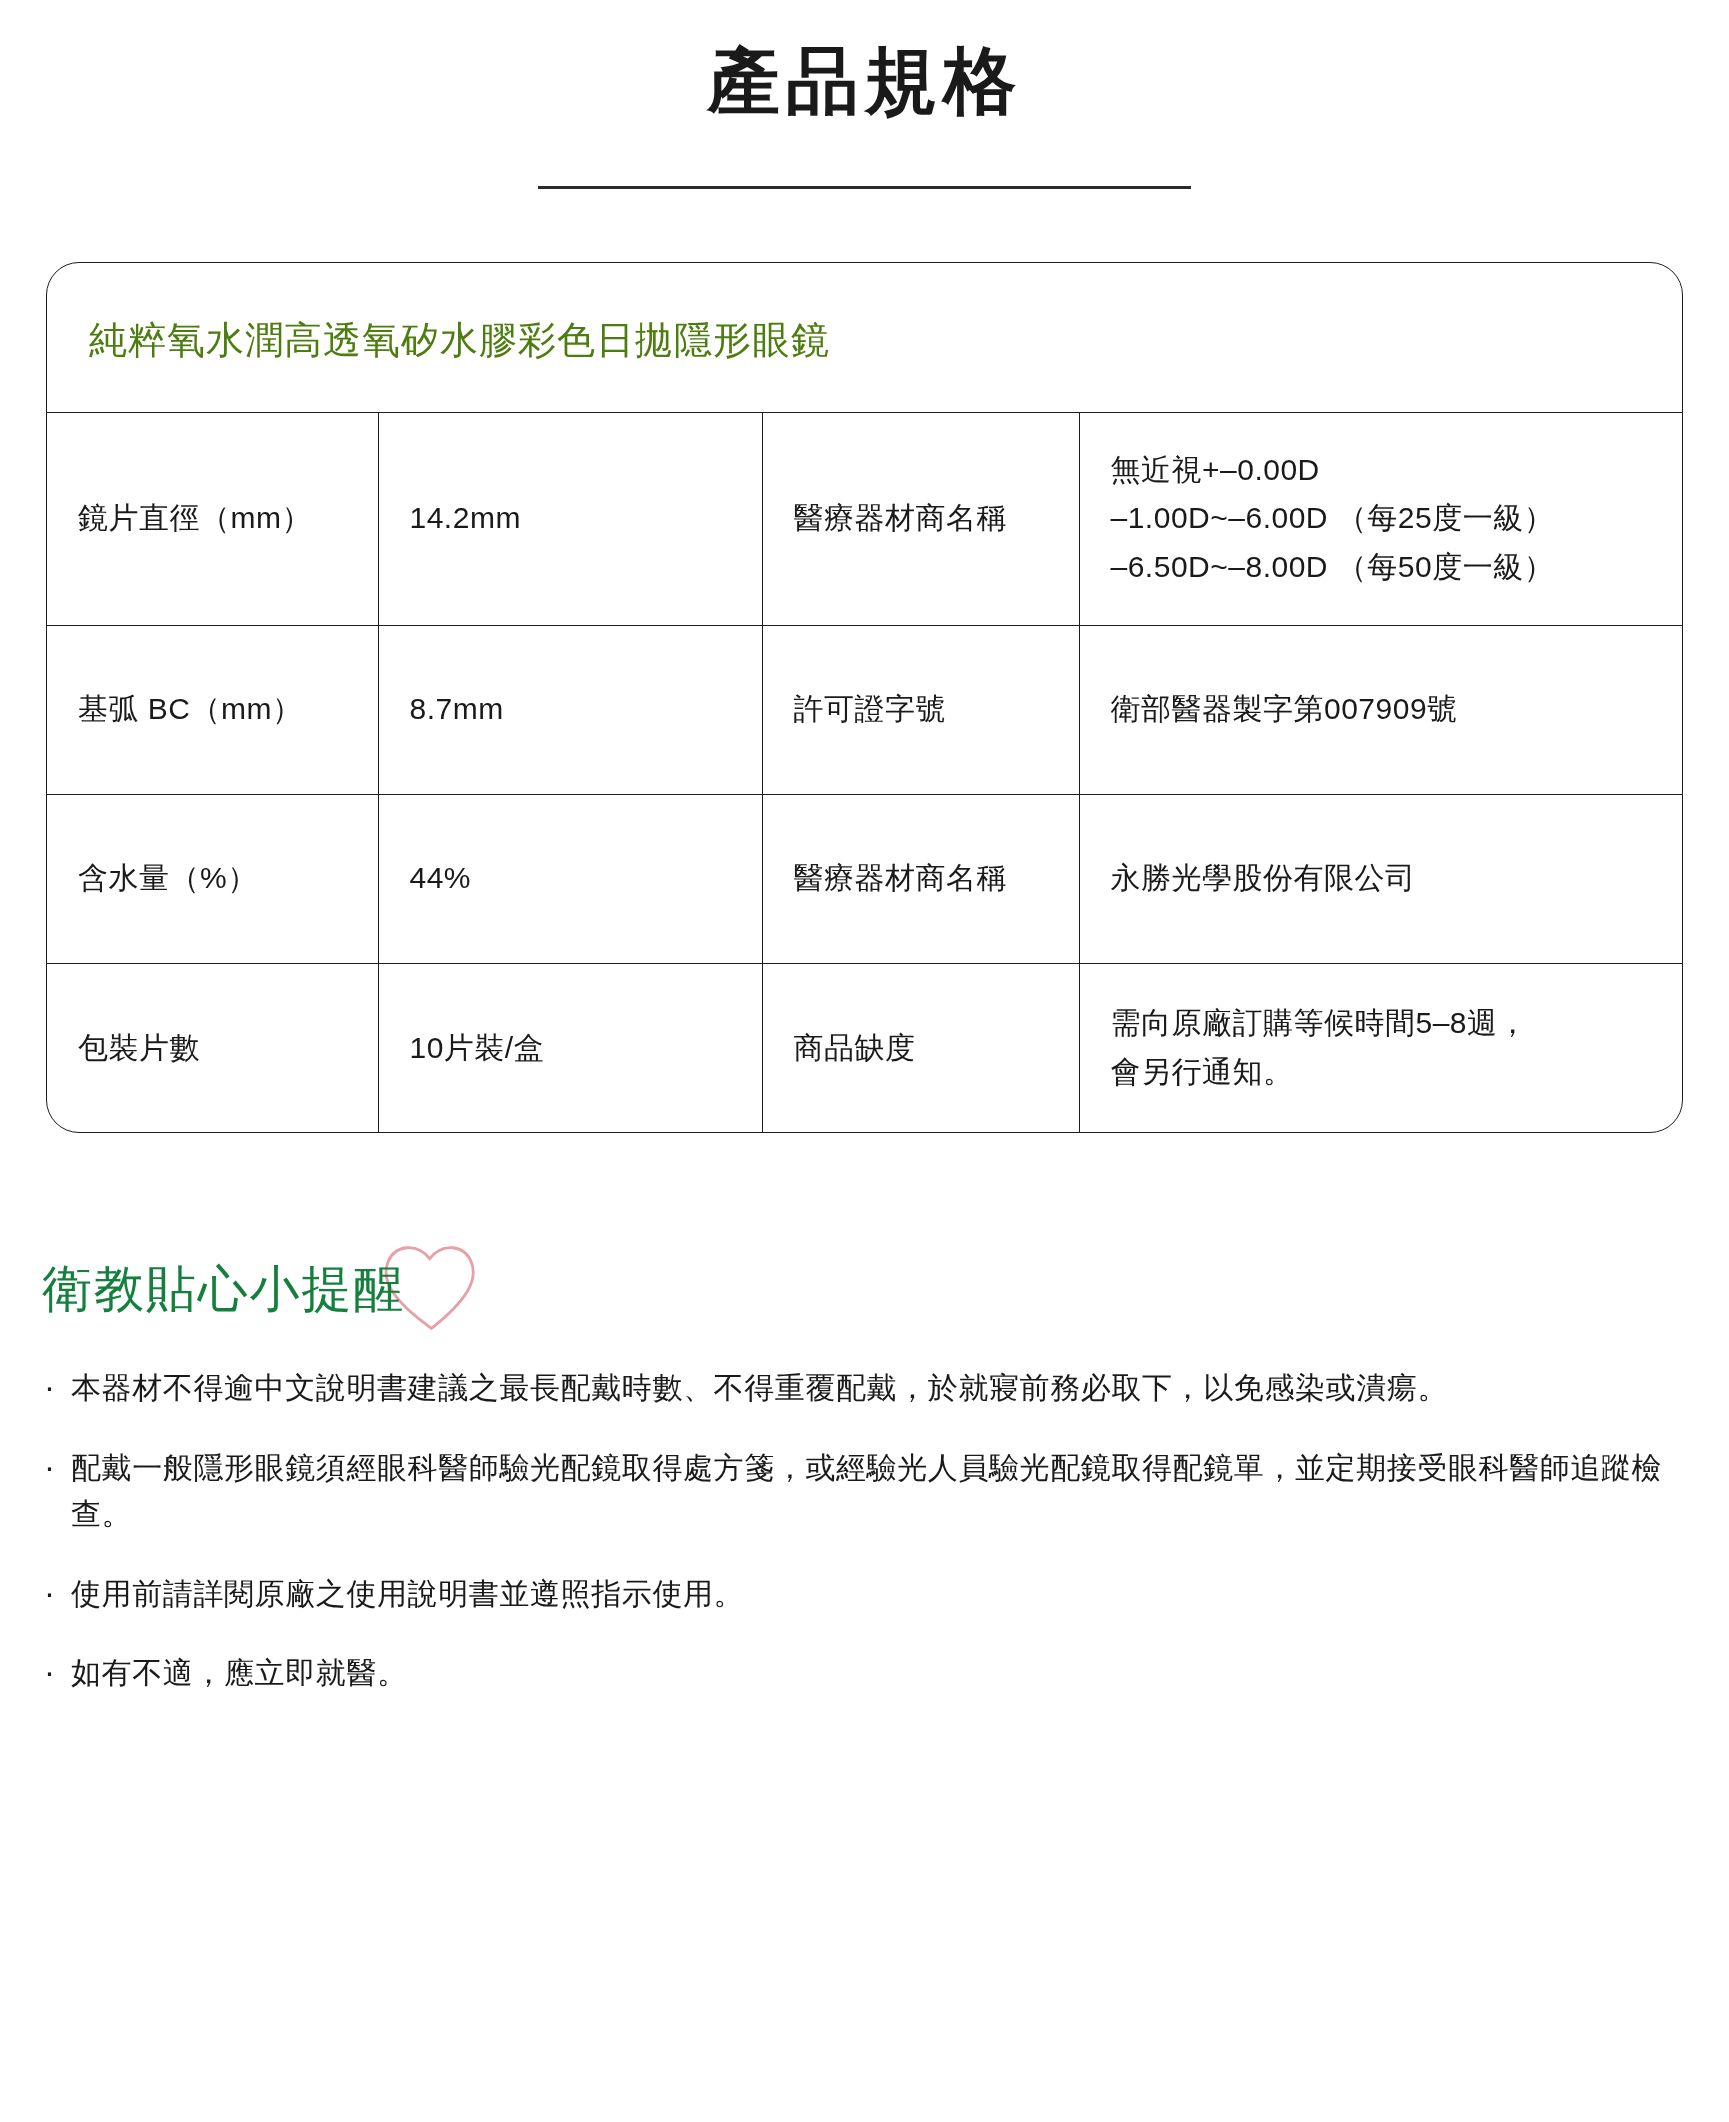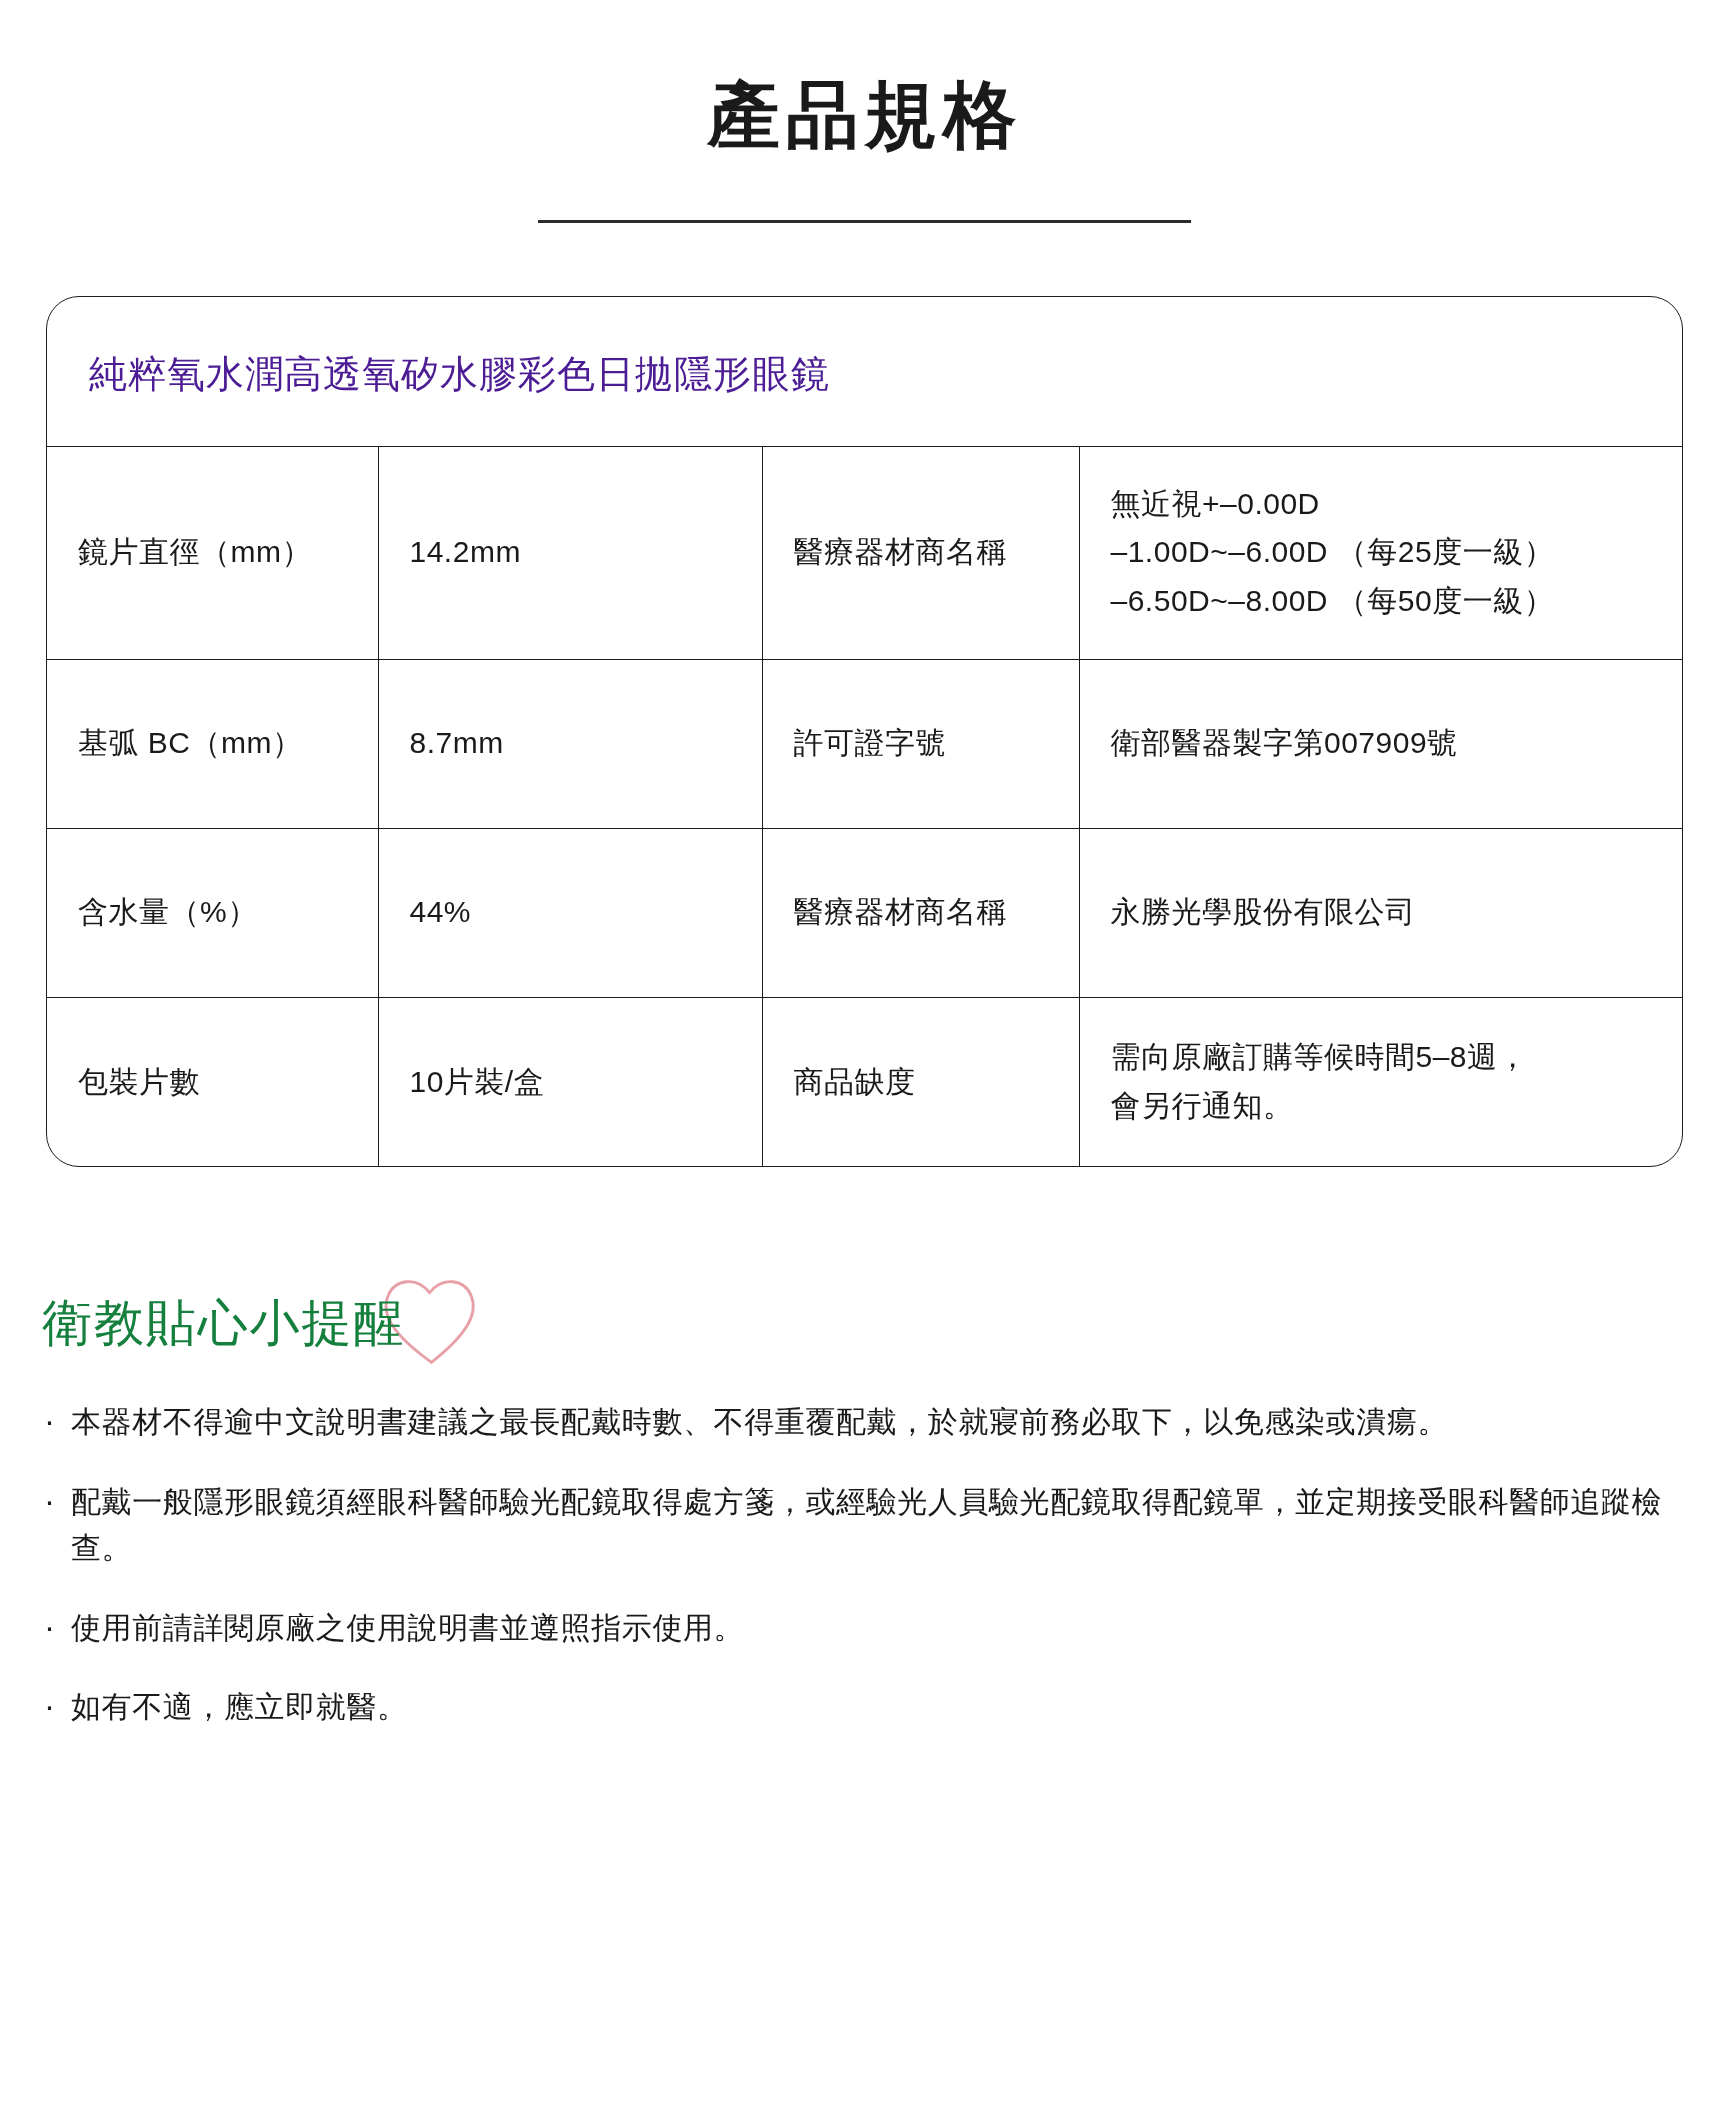--- a/index.html
+++ b/index.html
@@ -18,21 +18,21 @@
   .page {
     width: 1729px;
     margin: 0 auto;
     padding: 0 0 58px 0;
     position: relative;
   }
 
   
   .title-block {
     text-align: center;
-    padding-top: 73px;
+    padding-top: 39px;
   }
   .page-title {
     font-size: 73px;
     font-weight: 700;
     letter-spacing: 5.8px;
     color: #1a1a1a;
     line-height: 1.15;
     margin: 0;
   }
   .title-rule {
@@ -48,21 +48,21 @@
     border: 1.9px solid #1d1d1d;
     border-radius: 33px;
     overflow: hidden;
     background: #fff;
   }
   .spec-heading {
     font-size: 38px;
     font-weight: 400;
     letter-spacing: 1px;
     padding: 52px 0 46px 42px;
-    color: #4c1d95;
+    color: #4d7c0f;
   }
   table.spec-table {
     width: 100%;
     border-collapse: collapse;
     table-layout: fixed;
   }
   table.spec-table td {
     border-top: 1.9px solid #1d1d1d;
     border-right: 1.9px solid #1d1d1d;
     padding: 33px 25px 33px 31px;

